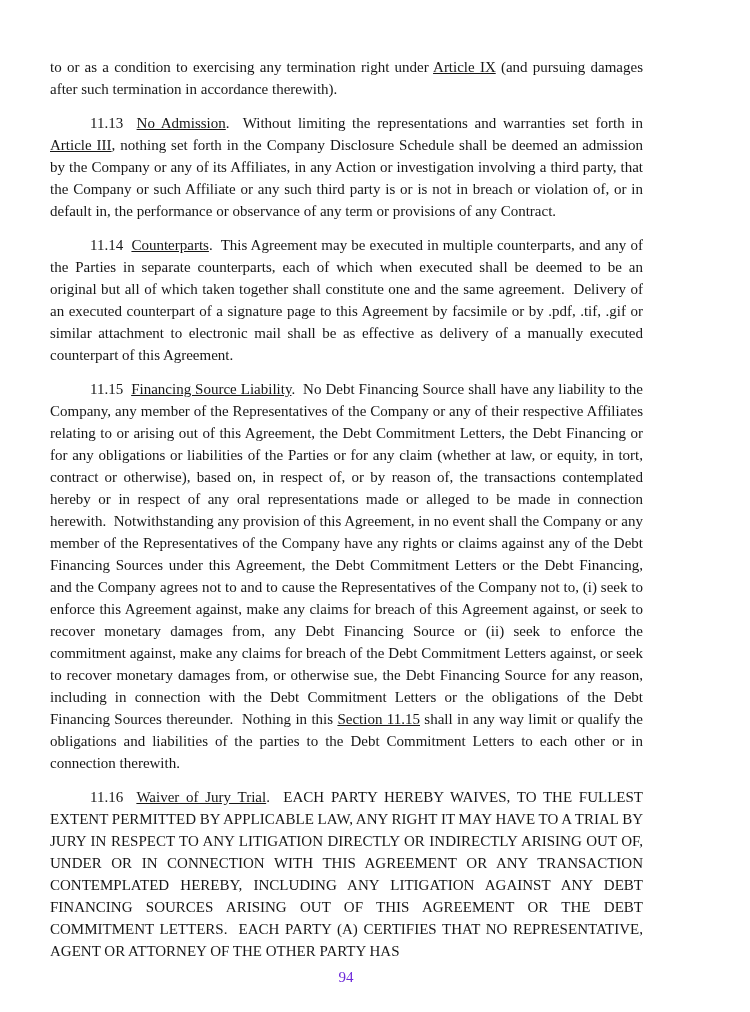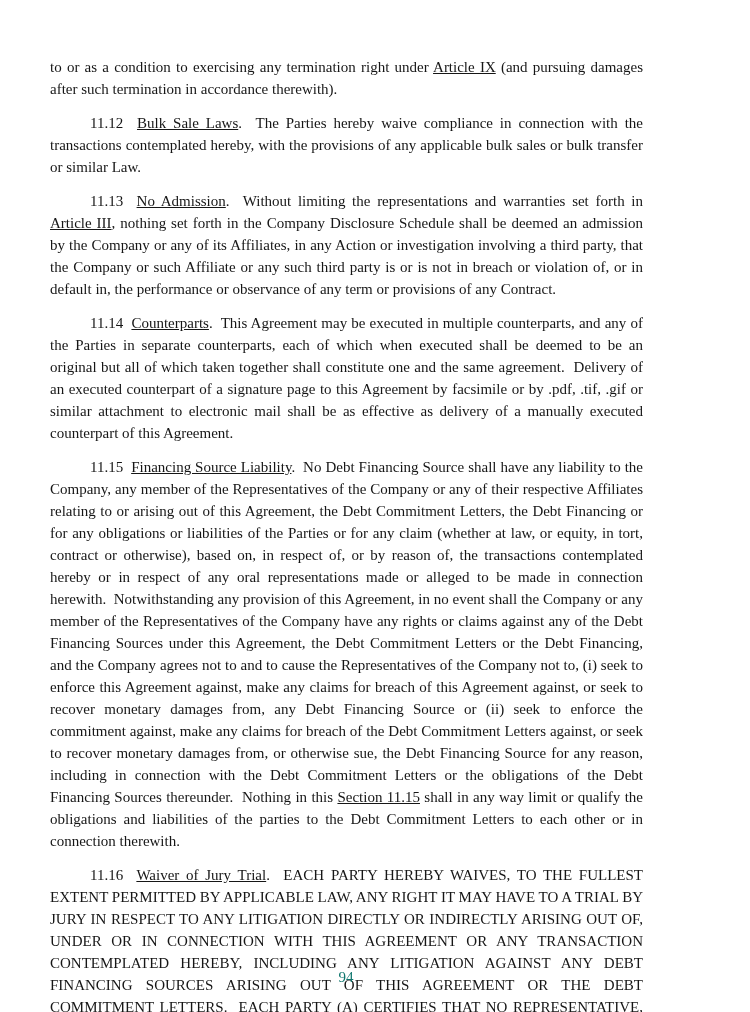--- a/index.html
+++ b/index.html
@@ -31,29 +31,28 @@
     text-decoration: underline;
   }
   .page-number {
     position: absolute;
     left: 0;
     right: 0;
     top: 966px;
     text-align: center;
     font-family: "Liberation Serif", "DejaVu Serif", serif;
     font-size: 15px;
-    color: #0f766e;
+    color: #6d28d9;
   }
 </style>
 </head>
 <body>
 
 <div class="page">
   <div id="document-body">
       <p class="para"><span>to or as a condition to exercising any termination right under </span><span class="u">Article IX</span><span> (and pursuing damages after such termination in accordance therewith).</span></p>
-      <p class="para indent"><span>11.12&nbsp; </span><span class="u">Bulk Sale Laws</span><span>.&nbsp; The Parties hereby waive compliance in connection with the transactions contemplated hereby, with the provisions of any applicable bulk sales or bulk transfer or similar Law.</span></p>
       <p class="para indent"><span>11.13&nbsp; </span><span class="u">No Admission</span><span>.&nbsp; Without limiting the representations and warranties set forth in </span><span class="u">Article III</span><span>, nothing set forth in the Company Disclosure Schedule shall be deemed an admission by the Company or any of its Affiliates, in any Action or investigation involving a third party, that the Company or such Affiliate or any such third party is or is not in breach or violation of, or in default in, the performance or observance of any term or provisions of any Contract.</span></p>
       <p class="para indent"><span>11.14&nbsp; </span><span class="u">Counterparts</span><span>.&nbsp; This Agreement may be executed in multiple counterparts, and any of the Parties in separate counterparts, each of which when executed shall be deemed to be an original but all of which taken together shall constitute one and the same agreement.&nbsp; Delivery of an executed counterpart of a signature page to this Agreement by facsimile or by .pdf, .tif, .gif or similar attachment to electronic mail shall be as effective as delivery of a manually executed counterpart of this Agreement.</span></p>
       <p class="para indent"><span>11.15&nbsp; </span><span class="u">Financing Source Liability</span><span>.&nbsp; No Debt Financing Source shall have any liability to the Company, any member of the Representatives of the Company or any of their respective Affiliates relating to or arising out of this Agreement, the Debt Commitment Letters, the Debt Financing or for any obligations or liabilities of the Parties or for any claim (whether at law, or equity, in tort, contract or otherwise), based on, in respect of, or by reason of, the transactions contemplated hereby or in respect of any oral representations made or alleged to be made in connection herewith.&nbsp; Notwithstanding any provision of this Agreement, in no event shall the Company or any member of the Representatives of the Company have any rights or claims against any of the Debt Financing Sources under this Agreement, the Debt Commitment Letters or the Debt Financing, and the Company agrees not to and to cause the Representatives of the Company not to, (i) seek to enforce this Agreement against, make any claims for breach of this Agreement against, or seek to recover monetary damages from, any Debt Financing Source or (ii) seek to enforce the commitment against, make any claims for breach of the Debt Commitment Letters against, or seek to recover monetary damages from, or otherwise sue, the Debt Financing Source for any reason, including in connection with the Debt Commitment Letters or the obligations of the Debt Financing Sources thereunder.&nbsp; Nothing in this </span><span class="u">Section 11.15</span><span> shall in any way limit or qualify the obligations and liabilities of the parties to the Debt Commitment Letters to each other or in connection therewith.</span></p>
       <p class="para indent"><span>11.16&nbsp; </span><span class="u">Waiver of Jury Trial</span><span>.&nbsp; EACH PARTY HEREBY WAIVES, TO THE FULLEST EXTENT PERMITTED BY APPLICABLE LAW, ANY RIGHT IT MAY HAVE TO A TRIAL BY JURY IN RESPECT TO ANY LITIGATION DIRECTLY OR INDIRECTLY ARISING OUT OF, UNDER OR IN CONNECTION WITH THIS AGREEMENT OR ANY TRANSACTION CONTEMPLATED HEREBY, INCLUDING ANY LITIGATION AGAINST ANY DEBT FINANCING SOURCES ARISING OUT OF THIS AGREEMENT OR THE DEBT COMMITMENT LETTERS.&nbsp; EACH PARTY (A) CERTIFIES THAT NO REPRESENTATIVE, AGENT OR ATTORNEY OF THE OTHER PARTY HAS</span></p>
     </div>
   <div class="page-number">94</div>
 </div>
 
 </body></html>

